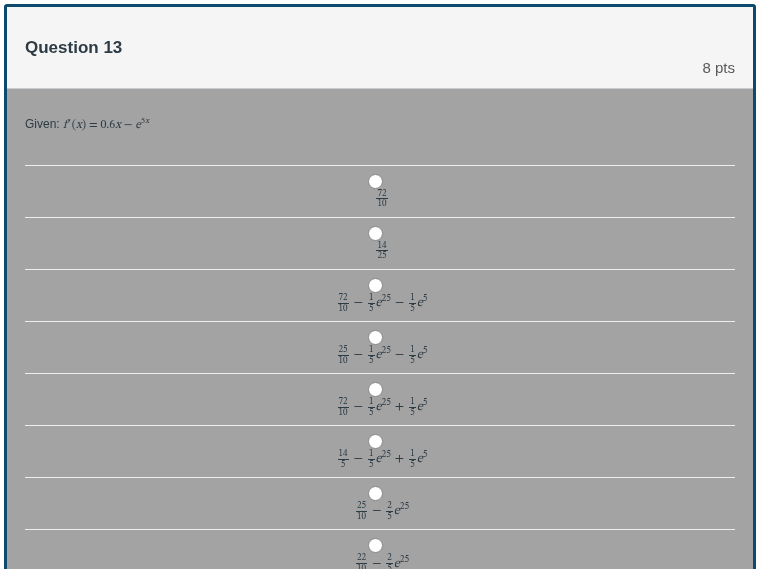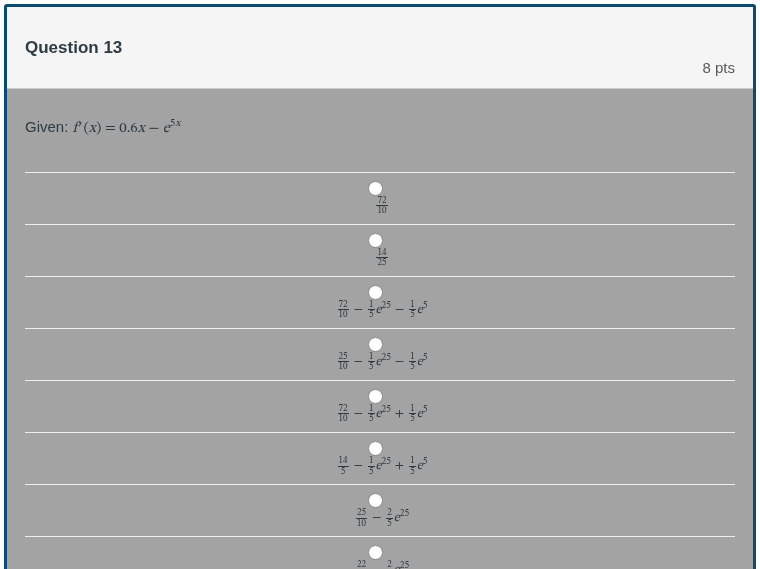--- a/index.html
+++ b/index.html
@@ -31,21 +31,21 @@
   }
   .question-points {
     font-size: 15px;
     color: #595959;
     margin-top: 40px;
   }
   .question-body {
     padding: 24px 18px 18px 18px;
   }
   .prompt {
-    font-size: 15px;
+    font-size: 12px;
     color: #2d3b45;
     line-height: 1.9;
     margin-bottom: 28px;
   }
   .options { }
   .option-row {
     display: flex;
     align-items: center;
     padding: 8px 0 8px 4px;
     border-bottom: 1px solid #eee;

